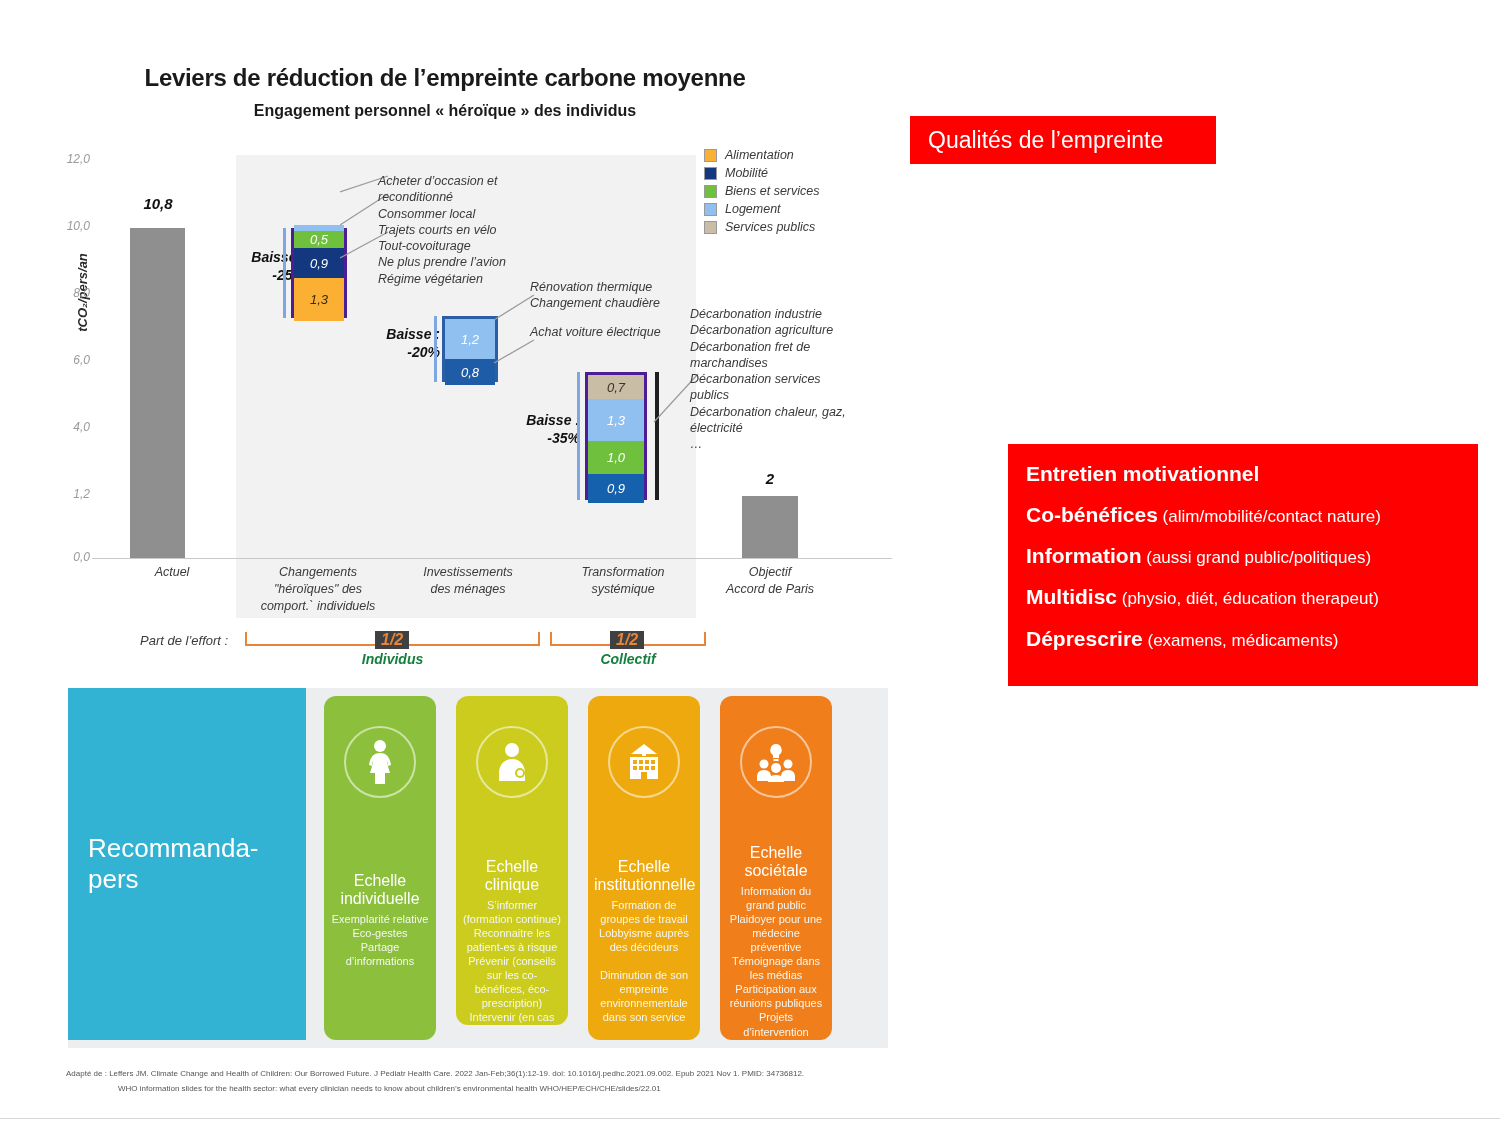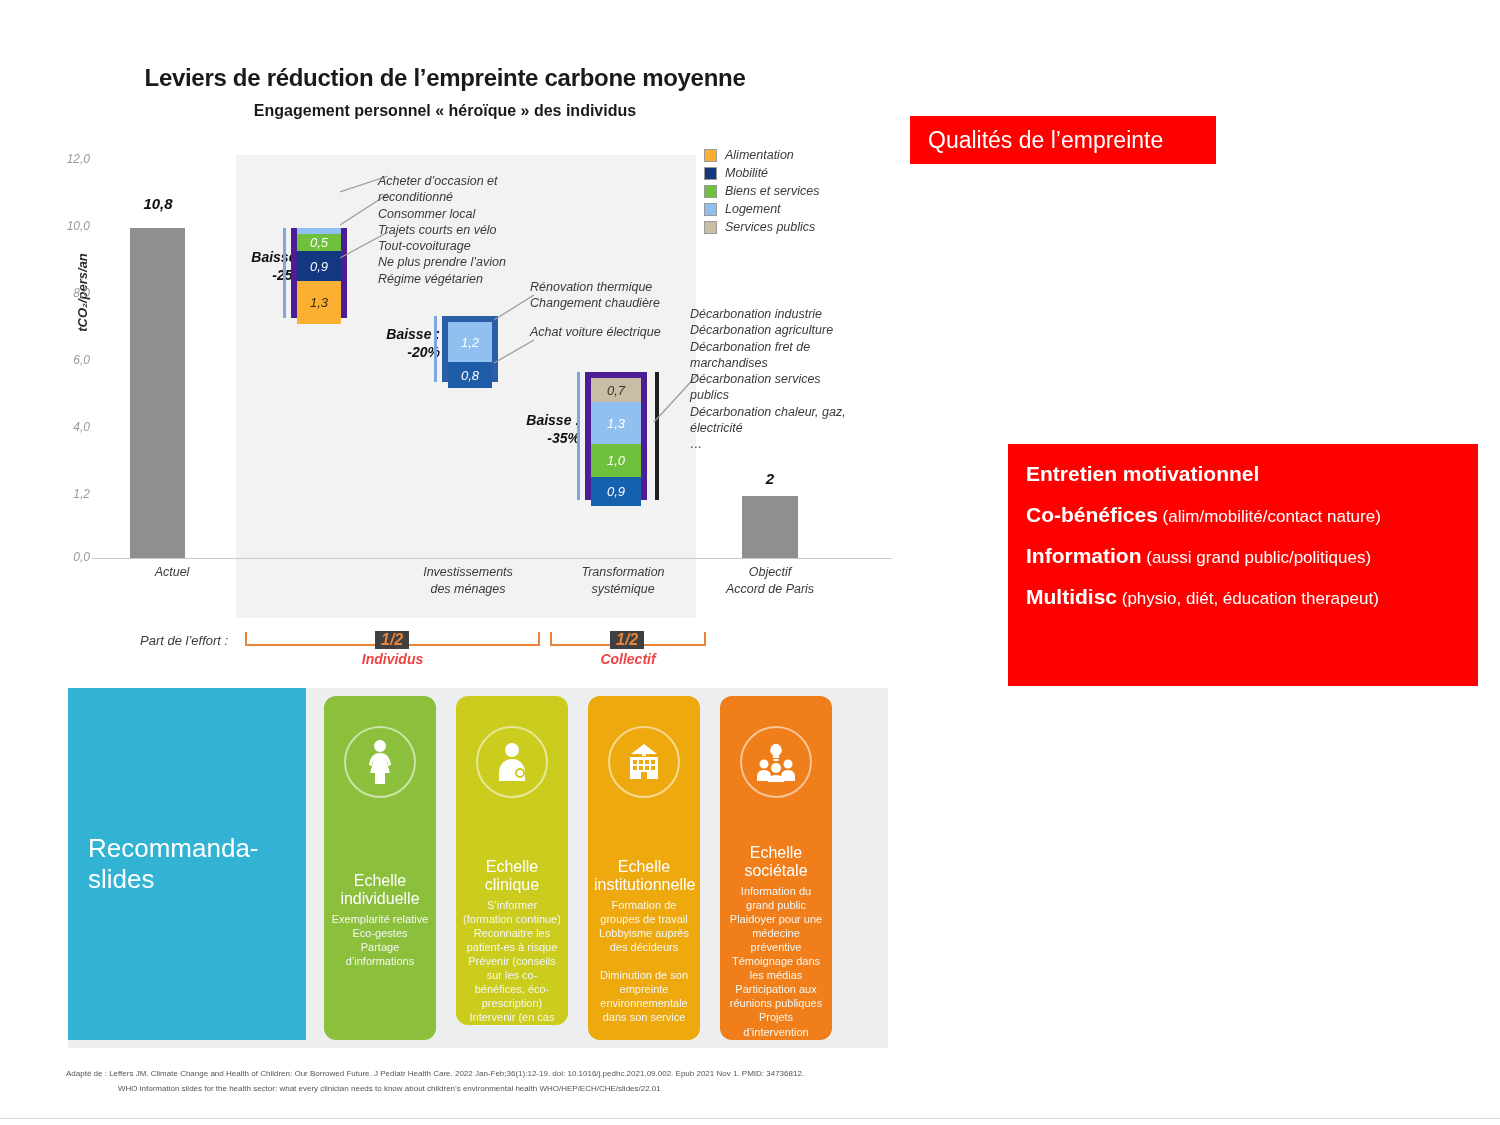--- a/index.html
+++ b/index.html
@@ -63,21 +63,21 @@
     position:absolute; text-align:center; font-size:15px;
     font-weight:bold; font-style:italic; color:#111;
   }
 
   .seg {
     position:absolute; left:0; width:100%;
     display:flex; align-items:center; justify-content:center;
     font-size:13px; font-style:italic;
   }
   .stack {
-    position:absolute; border:6px solid #4c1d95;
+    position:absolute; border:3px solid #4c1d95;
   }
   .stack-rule-l, .stack-rule-r {
     position:absolute; width:3px; background:#7ea6e0;
   }
   .stack-rule-dark { background:#1f1f1f; }
 
   .baisse {
     position:absolute; text-align:right; font-size:14px;
     font-weight:bold; font-style:italic; color:#111; line-height:1.25;
   }
@@ -109,21 +109,21 @@
     position:absolute; left:140px; top:8px; font-size:13px;
     font-style:italic; color:#3a3a3a;
   }
   .brk { position:absolute; height:14px; border:2px solid #e8833a; border-top:none; }
   .brk-mid {
     position:absolute; top:-1px; background:#404040; padding:0 6px;
     font-size:16px; font-weight:bold; font-style:italic; color:#e8833a;
   }
   .brk-cap {
     position:absolute; text-align:center; font-size:14px;
-    font-weight:bold; font-style:italic; color:#ef4444;
+    font-weight:bold; font-style:italic; color:#15803d;
   }
 
   
   .cards {
     position:absolute; left:68px; top:688px; width:820px; height:360px;
     background:#eceeef;
   }
   .card {
     position:absolute; top:8px; border-radius:12px; overflow:hidden;
     color:#fff; text-align:center;
@@ -312,20 +312,23 @@
         </div>
         <div class="legend-row">
           <span class="legend-sw" style="background:#c9bda6"></span>
           <span class="legend-text">Services publics</span>
         </div>
       </div>
 
       <div class="xlab" style="left:112px; top:524px; width:120px;">
         <div>Actuel</div>
       </div>
+      <div class="xlab" style="left:248px; top:524px; width:140px;">
+        Changements<br>"héroïques" des<br>comport.` individuels
+      </div>
       <div class="xlab" style="left:398px; top:524px; width:140px;">
         Investissements<br>des ménages
       </div>
       <div class="xlab" style="left:548px; top:524px; width:150px;">
         Transformation<br>systémique
       </div>
       <div class="xlab" style="left:700px; top:524px; width:140px;">
         Objectif<br>Accord de Paris
       </div>
 
@@ -344,21 +347,21 @@
       </div>
 
     </div>
   </div>
 
   <div class="cards">
 
     <div class="card-reco">
       <div class="card-reco-title">
         <span>Recommanda-</span><br>
-        <span>slides</span>
+        <span>pers</span>
       </div>
     </div>
 
     <div class="card" style="left:256px; width:112px; height:344px; background:#8cc03c;">
       <div class="card-icon-wrap">
         <div class="icon-circle">
           <svg width="40" height="48" viewBox="0 0 40 48" fill="#ffffff">
             <circle cx="20" cy="8" r="6"></circle>
             <path d="M20 15c-7 0-10 5-11 12l3 1 1-6v3l-3 10h5v11h10V35h5L27 25v-3l1 6 3-1c-1-7-4-12-11-12z"></path>
           </svg>
@@ -466,13 +469,16 @@
   </div>
   <div class="red-line">
     <b>Co-bénéfices</b><span class="sm"> (alim/mobilité/contact nature)</span>
   </div>
   <div class="red-line">
     <b>Information</b><span class="sm"> (aussi grand public/politiques)</span>
   </div>
   <div class="red-line">
     <b>Multidisc</b><span class="sm"> (physio, diét, éducation therapeut)</span>
   </div>
+  <div class="red-line">
+    <b>Déprescrire</b><span class="sm"> (examens, médicaments)</span>
+  </div>
 </div>
 
 </body></html>

